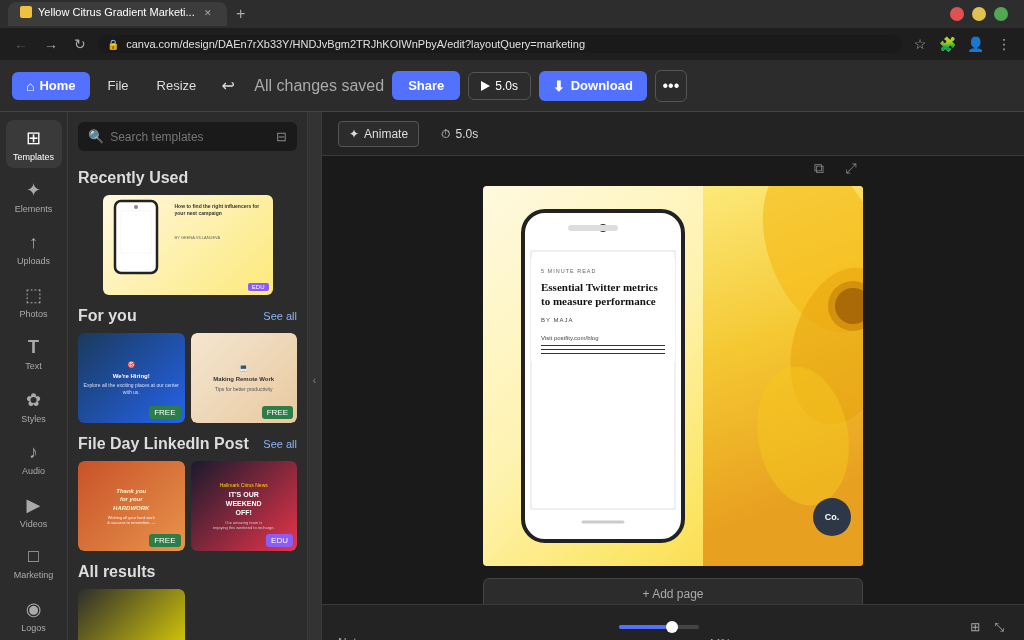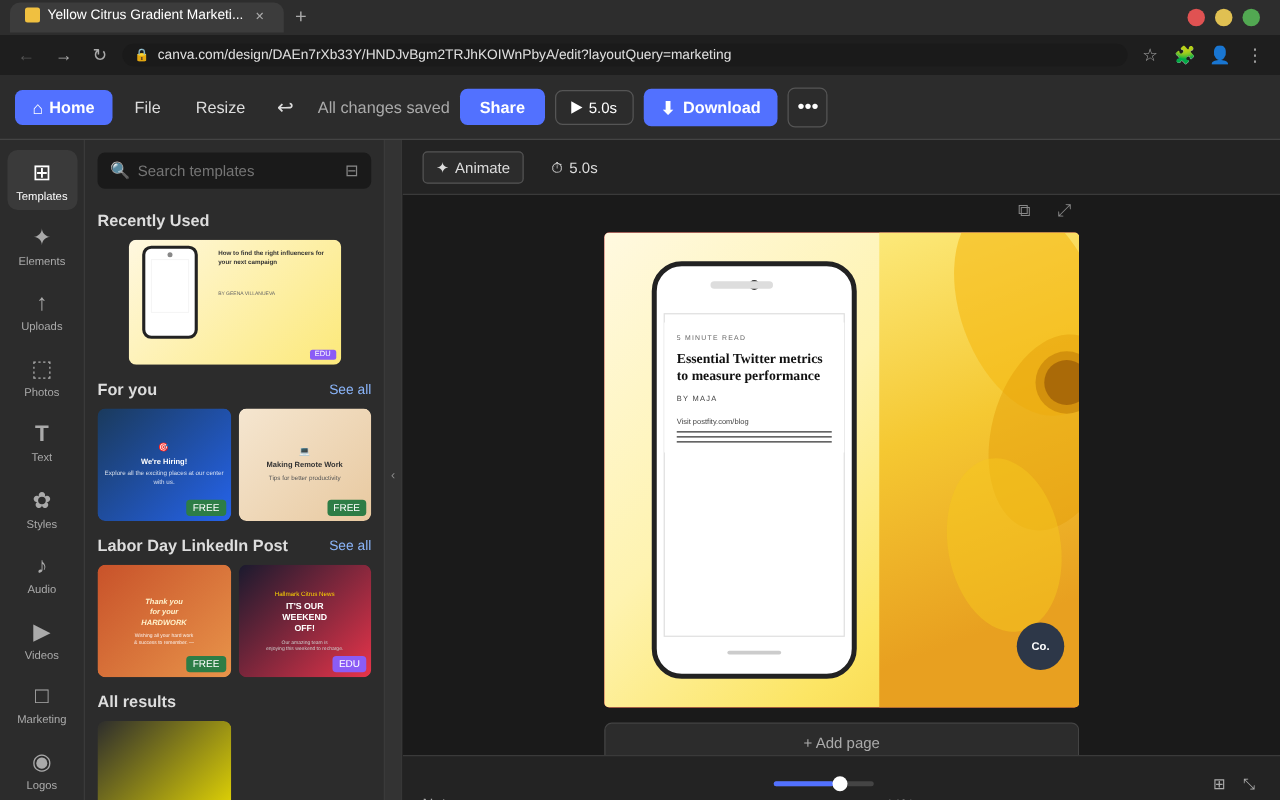--- a/index.html
+++ b/index.html
@@ -17,21 +17,21 @@
     .browser-url-lock { color: #aaa; font-size: 10px; }
     .browser-url-text { color: #e0e0e0; }
     .browser-action-icon { width: 20px; height: 20px; display: flex; align-items: center; justify-content: center; color: #aaa; font-size: 14px; }
 
     
     .canva-header { background: #2c2c2c; height: 52px; display: flex; align-items: center; padding: 0 12px; gap: 8px; border-bottom: 1px solid #444; }
     .canva-home-btn { background: #5271ff; color: #fff; padding: 6px 14px; border-radius: 6px; font-size: 13px; font-weight: 600; cursor: pointer; display: flex; align-items: center; gap: 5px; }
     .canva-home-icon { font-size: 14px; }
     .canva-header-btn { background: transparent; color: #ddd; padding: 6px 10px; border-radius: 4px; font-size: 13px; cursor: pointer; border: none; }
     .canva-undo-btn { background: transparent; color: #ddd; width: 28px; height: 28px; display: flex; align-items: center; justify-content: center; border-radius: 4px; cursor: pointer; font-size: 16px; }
-    .canva-saved-text { color: #aaa; font-size: 13px; margin-left: 4px; }
+    .canva-saved-text { color: #aaa; font-size: 16px; margin-left: 4px; }
     .canva-title { flex: 1; text-align: center; font-size: 13px; color: #ddd; }
     .canva-share-btn { background: #5271ff; color: #fff; padding: 7px 16px; border-radius: 6px; font-size: 13px; font-weight: 600; cursor: pointer; }
     .canva-play-btn { background: #2c2c2c; color: #fff; padding: 6px 12px; border-radius: 6px; font-size: 12px; cursor: pointer; display: flex; align-items: center; gap: 5px; border: 1px solid #555; }
     .canva-play-icon { width: 0; height: 0; border-top: 5px solid transparent; border-bottom: 5px solid transparent; border-left: 9px solid #fff; }
     .canva-download-btn { background: #5271ff; color: #fff; padding: 7px 14px; border-radius: 6px; font-size: 13px; font-weight: 600; cursor: pointer; display: flex; align-items: center; gap: 6px; }
     .canva-more-btn { background: #2c2c2c; color: #fff; width: 32px; height: 32px; border-radius: 6px; display: flex; align-items: center; justify-content: center; cursor: pointer; border: 1px solid #555; font-size: 16px; }
 
     
     .main-layout { display: flex; height: 536px; }
 
@@ -46,21 +46,21 @@
     .templates-panel { width: 240px; background: #2c2c2c; border-right: 1px solid #3a3a3a; display: flex; flex-direction: column; overflow: hidden; }
     .templates-search { padding: 10px 10px 6px; }
     .search-bar { background: #1a1a1a; border-radius: 6px; padding: 7px 10px; display: flex; align-items: center; gap: 6px; }
     .search-icon { color: #888; font-size: 13px; }
     .search-input { background: transparent; border: none; outline: none; color: #ddd; font-size: 12px; flex: 1; }
     .search-filter-btn { color: #888; font-size: 13px; cursor: pointer; }
     .templates-content { flex: 1; overflow-y: auto; padding: 8px 10px; }
     .templates-content::-webkit-scrollbar { width: 4px; }
     .templates-content::-webkit-scrollbar-thumb { background: #555; border-radius: 2px; }
     .section-header { display: flex; justify-content: space-between; align-items: center; margin-bottom: 8px; margin-top: 4px; }
-    .section-title { font-size: 13px; font-weight: 600; color: #ddd; }
+    .section-title { font-size: 16px; font-weight: 600; color: #ddd; }
     .see-all-btn { font-size: 11px; color: #8ab4f8; cursor: pointer; }
     .recently-used-grid { display: flex; justify-content: center; margin-bottom: 12px; }
     .template-card-large { width: 170px; height: 100px; border-radius: 6px; overflow: hidden; cursor: pointer; position: relative; }
     .templates-grid { display: grid; grid-template-columns: 1fr 1fr; gap: 6px; margin-bottom: 12px; }
     .template-card { border-radius: 6px; overflow: hidden; cursor: pointer; position: relative; height: 90px; }
     .template-badge { position: absolute; bottom: 4px; right: 4px; background: rgba(0,0,0,0.7); color: #fff; font-size: 8px; padding: 2px 5px; border-radius: 3px; }
     .template-badge.free { background: #2d7d46; }
     .template-badge.edu { background: #8b5cf6; }
 
     
@@ -68,21 +68,21 @@
 
     
     .canvas-area { flex: 1; background: #1a1a1a; display: flex; flex-direction: column; overflow: hidden; }
     .canvas-toolbar { height: 44px; background: #232323; border-bottom: 1px solid #3a3a3a; display: flex; align-items: center; padding: 0 16px; gap: 12px; }
     .animate-btn { display: flex; align-items: center; gap: 5px; color: #ddd; font-size: 12px; cursor: pointer; padding: 5px 10px; border-radius: 4px; border: 1px solid #555; background: #2c2c2c; }
     .timer-btn { display: flex; align-items: center; gap: 5px; color: #ddd; font-size: 12px; cursor: pointer; padding: 5px 10px; border-radius: 4px; }
     .canvas-scroll { flex: 1; overflow: auto; display: flex; flex-direction: column; align-items: center; padding: 30px 20px 10px; }
     .canvas-wrapper { position: relative; width: 380px; }
     .canvas-top-controls { position: absolute; top: -30px; right: 0; display: flex; gap: 8px; }
     .canvas-ctrl-btn { background: transparent; color: #888; font-size: 14px; cursor: pointer; width: 24px; height: 24px; display: flex; align-items: center; justify-content: center; }
-    .canvas-design { width: 380px; height: 380px; background: #ef4444; border-radius: 4px; overflow: hidden; position: relative; }
+    .canvas-design { width: 380px; height: 380px; background: #b91c1c; border-radius: 4px; overflow: hidden; position: relative; }
     .add-page-btn { margin-top: 12px; background: #2c2c2c; color: #aaa; padding: 8px 20px; border-radius: 6px; font-size: 12px; cursor: pointer; text-align: center; border: 1px solid #444; }
     .canvas-bottom { height: 44px; background: #232323; border-top: 1px solid #3a3a3a; display: flex; align-items: center; padding: 0 16px; justify-content: space-between; }
     .notes-btn { color: #aaa; font-size: 12px; cursor: pointer; }
     .zoom-controls { display: flex; align-items: center; gap: 8px; }
     .zoom-slider-track { width: 80px; height: 4px; background: #444; border-radius: 2px; position: relative; }
     .zoom-slider-fill { width: 60%; height: 100%; background: #5271ff; border-radius: 2px; }
     .zoom-slider-thumb { width: 12px; height: 12px; background: #fff; border-radius: 50%; position: absolute; top: -4px; left: 58%; cursor: pointer; }
     .zoom-text { color: #aaa; font-size: 12px; margin-top: 34px; }
     .view-btns { display: flex; gap: 6px; }
     .view-btn { color: #aaa; font-size: 12px; cursor: pointer; padding: 2px 4px; }
@@ -255,21 +255,21 @@
               <div style="font-size:7px;margin-bottom:2px;">💻</div>
               Making Remote Work
               <div style="font-size:5px;font-weight:400;margin-top:2px;color:#555;">Tips for better productivity</div>
             </div>
           </div>
           <div class="template-badge free">FREE</div>
         </div>
       </div>
 
       <div class="section-header">
-        <span class="section-title">Labor Day LinkedIn Post</span>
+        <span class="section-title">File Day LinkedIn Post</span>
         <span class="see-all-btn">See all</span>
       </div>
       <div class="templates-grid">
         <div class="template-card">
           <div class="card-labor-1" style="position:relative;">
             <div style="text-align:center;padding:6px;">
               <div style="font-size:6px;color:#fff2cc;font-style:italic;line-height:1.4;font-weight:700;">
                 Thank you<br>for your<br>HARDWORK
               </div>
               <div style="font-size:4px;color:#fff;margin-top:3px;opacity:0.9;">Wishing all your hard work<br>&amp; success to remember. —</div>

